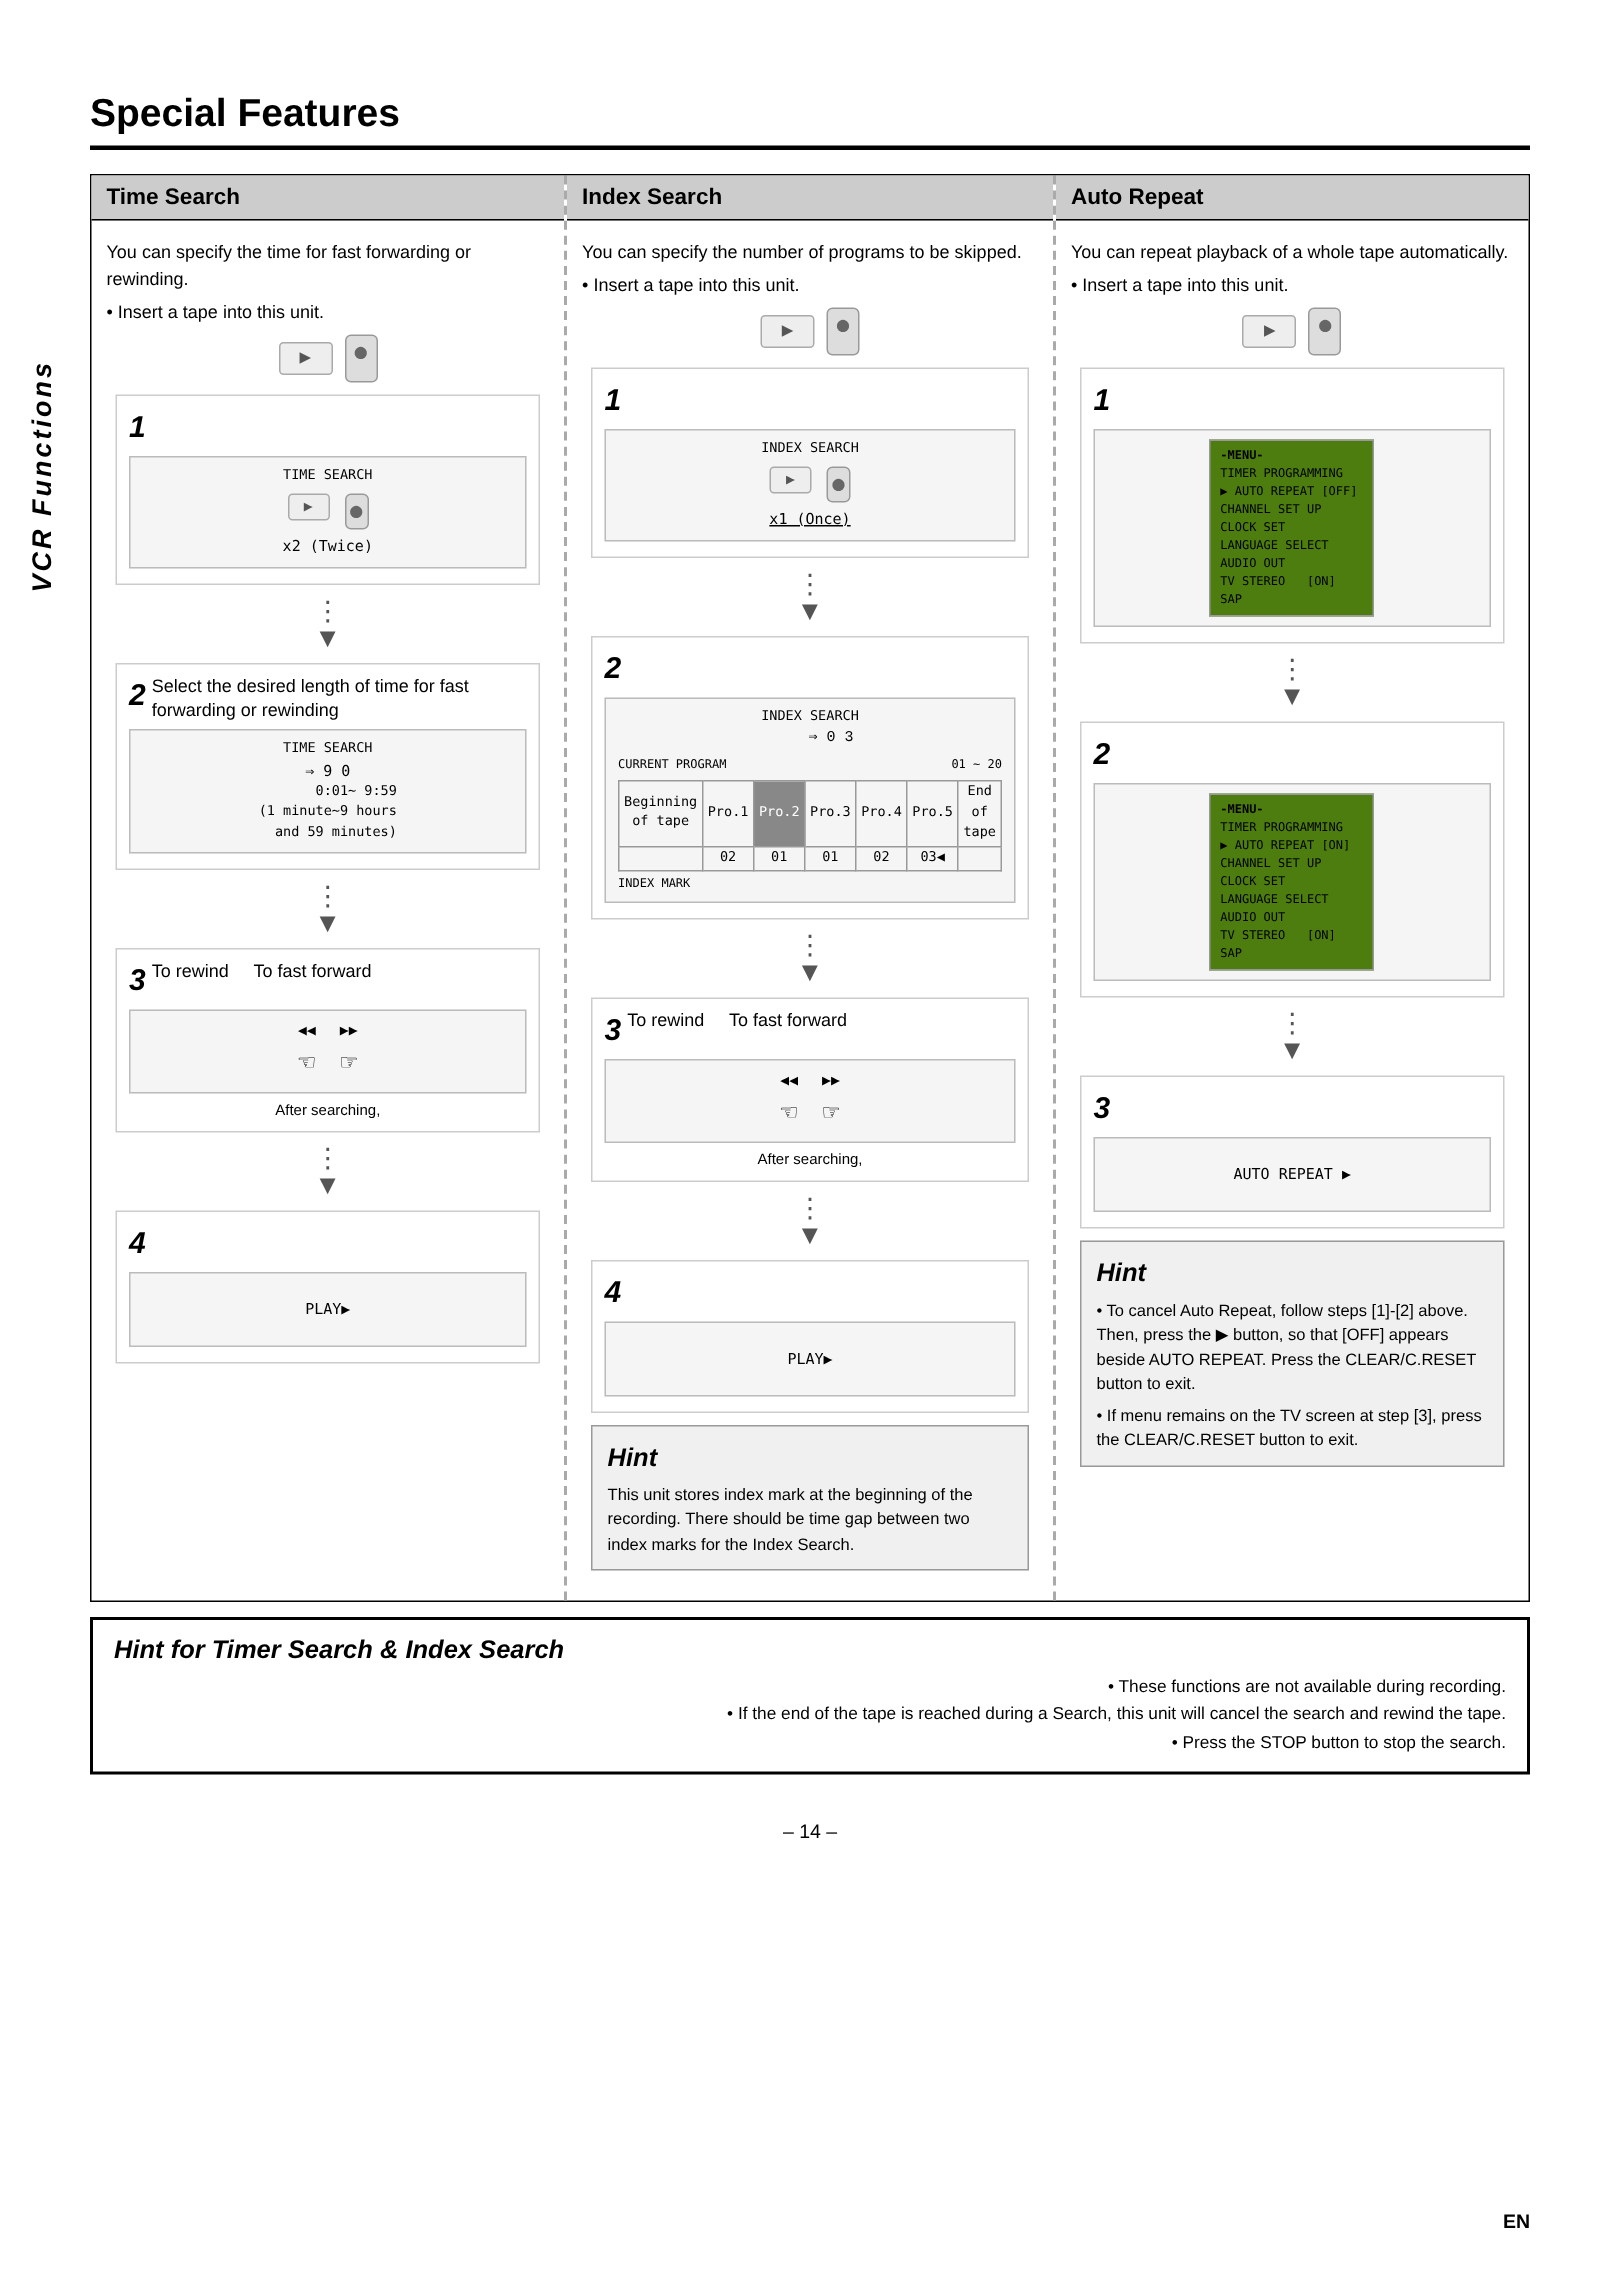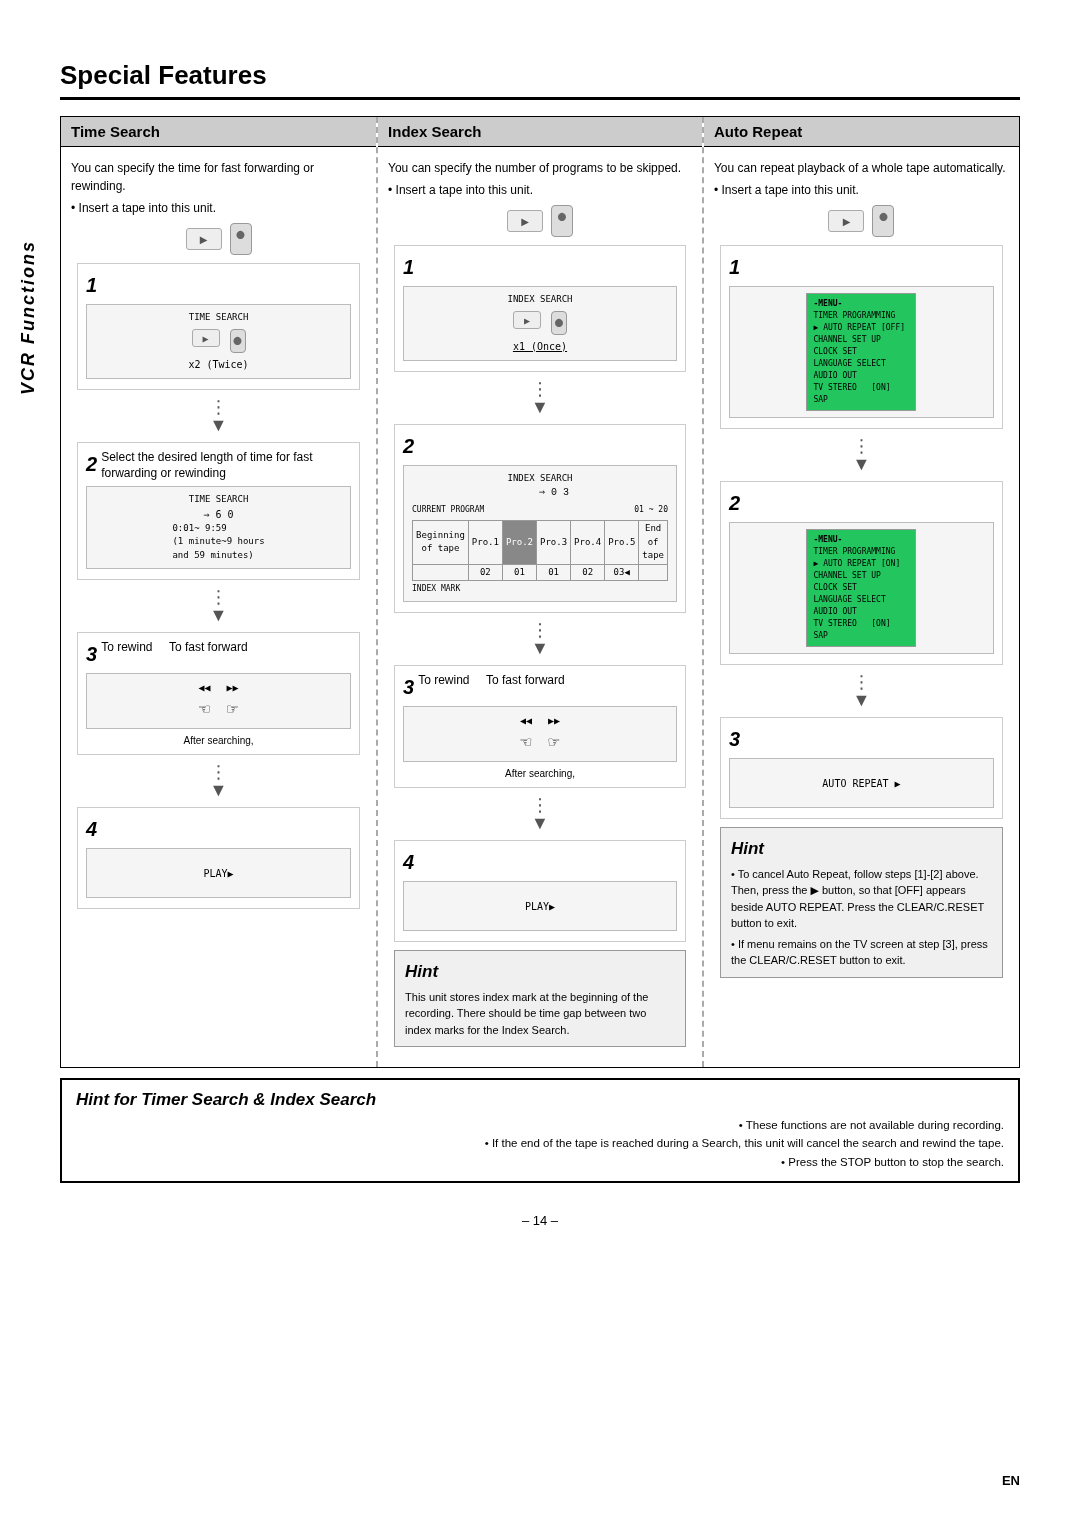--- a/index.html
+++ b/index.html
@@ -199,21 +199,21 @@
       position: absolute;
       top: 5px;
       left: 50%;
       transform: translateX(-50%);
       color: #666;
     }
     .diagram-menu {
       font-size: 9px;
       text-align: left;
       font-family: monospace;
-      background: #22c55e;
+      background: #4d7c0f;
       border: 1px solid #999;
       padding: 4px 6px;
       min-width: 110px;
     }
     .diagram-menu .menu-arrow {
       color: #000;
     }
     .index-table {
       font-size: 9px;
       border-collapse: collapse;
@@ -272,22 +272,22 @@
 
         <div class="dot-divider">⋮<br>▼</div>
 
         <div class="step-block">
           <div class="step-row">
             <span class="step-number">2</span>
             <span class="step-desc">Select the desired length of time for fast forwarding or rewinding</span>
           </div>
           <div class="diagram-box">
             <div style="font-size:9px;font-family:monospace;">TIME SEARCH</div>
-            <div style="font-size:10px;font-family:monospace;">⇒ 6 0</div>
-            <div style="font-size:9px;text-align:left;">0:01~ 9:59<br>(1 minute~9 hours<br>and 59 minutes)</div>
+            <div style="font-size:10px;font-family:monospace;">⇒ 9 0</div>
+            <div style="font-size:9px;text-align:right;">0:01~ 9:59<br>(1 minute~9 hours<br>and 59 minutes)</div>
           </div>
         </div>
 
         <div class="dot-divider">⋮<br>▼</div>
 
         <div class="step-block">
           <div class="step-row">
             <span class="step-number">3</span>
             <span class="step-desc">To rewind &nbsp;&nbsp;&nbsp; To fast forward</span>
           </div>

